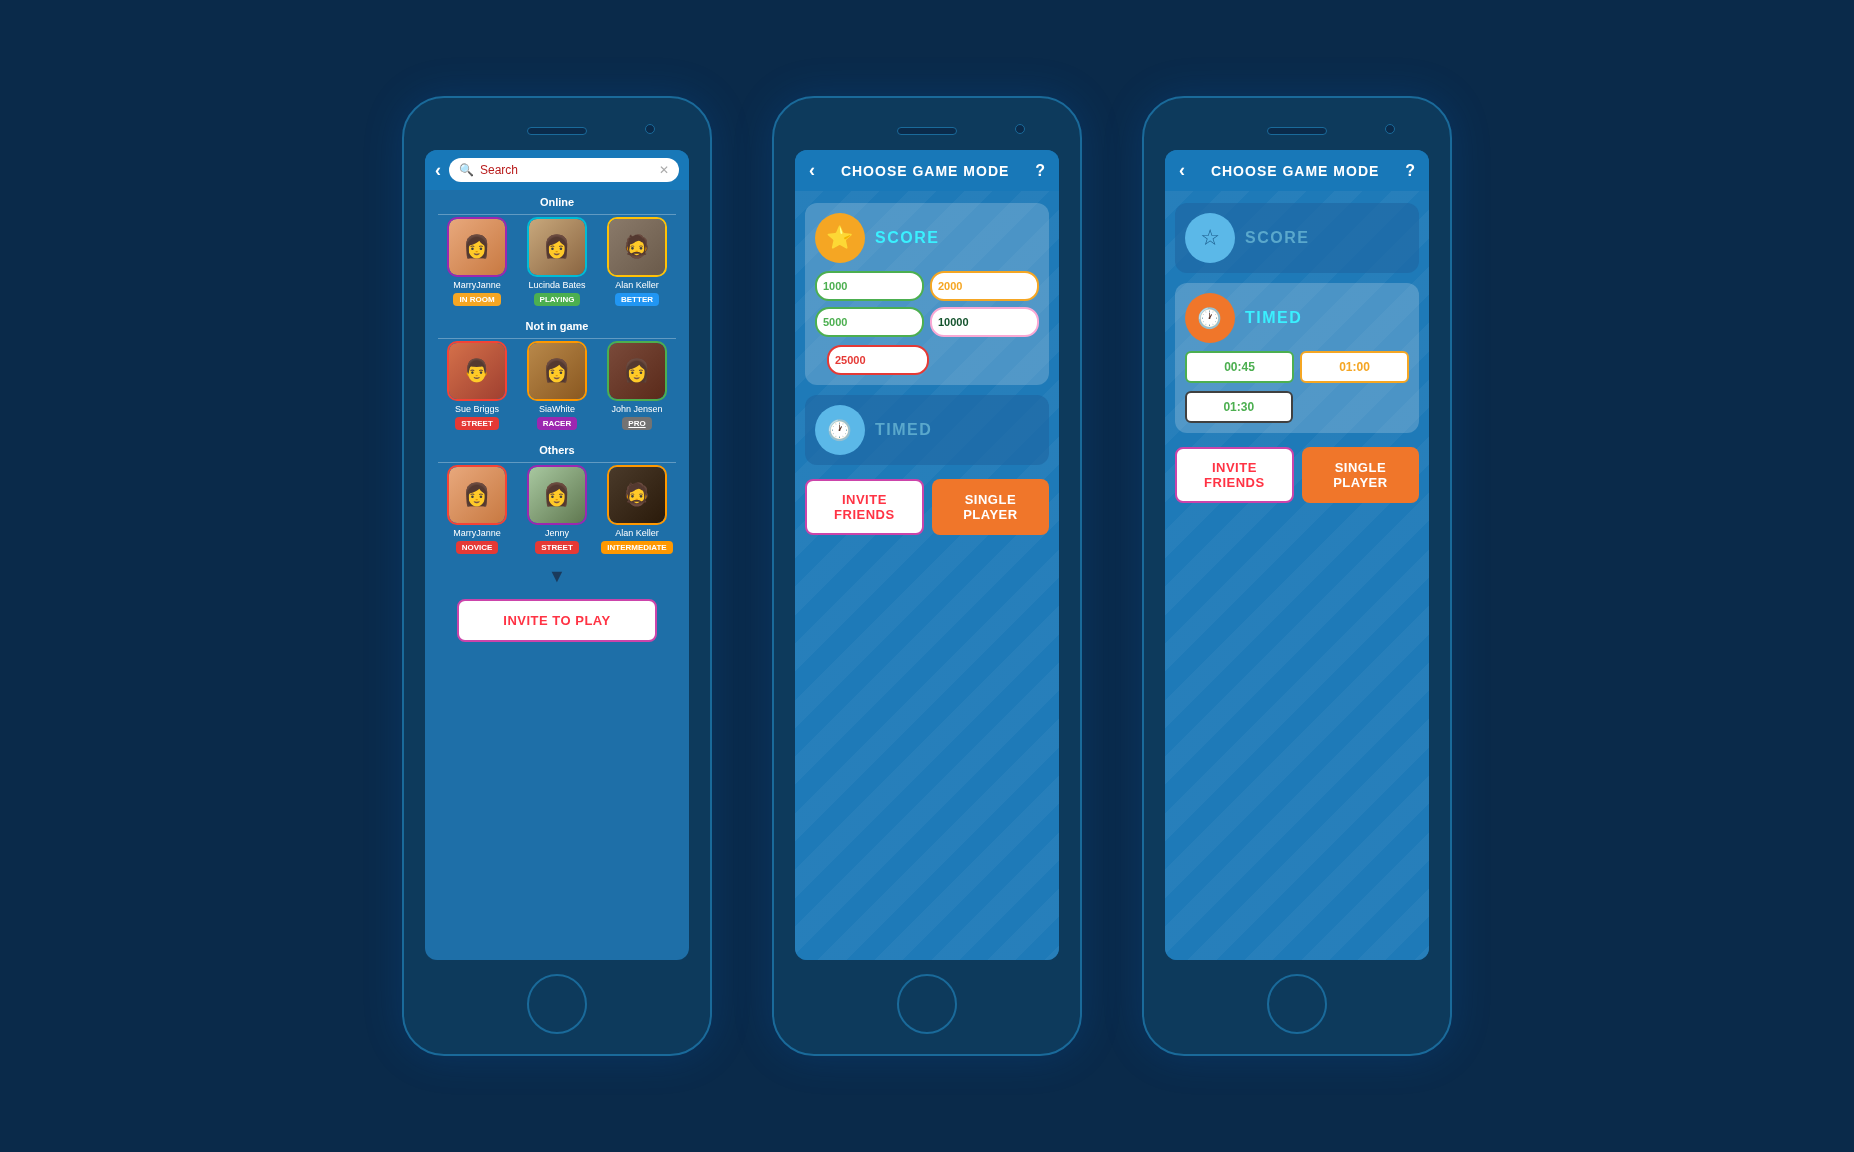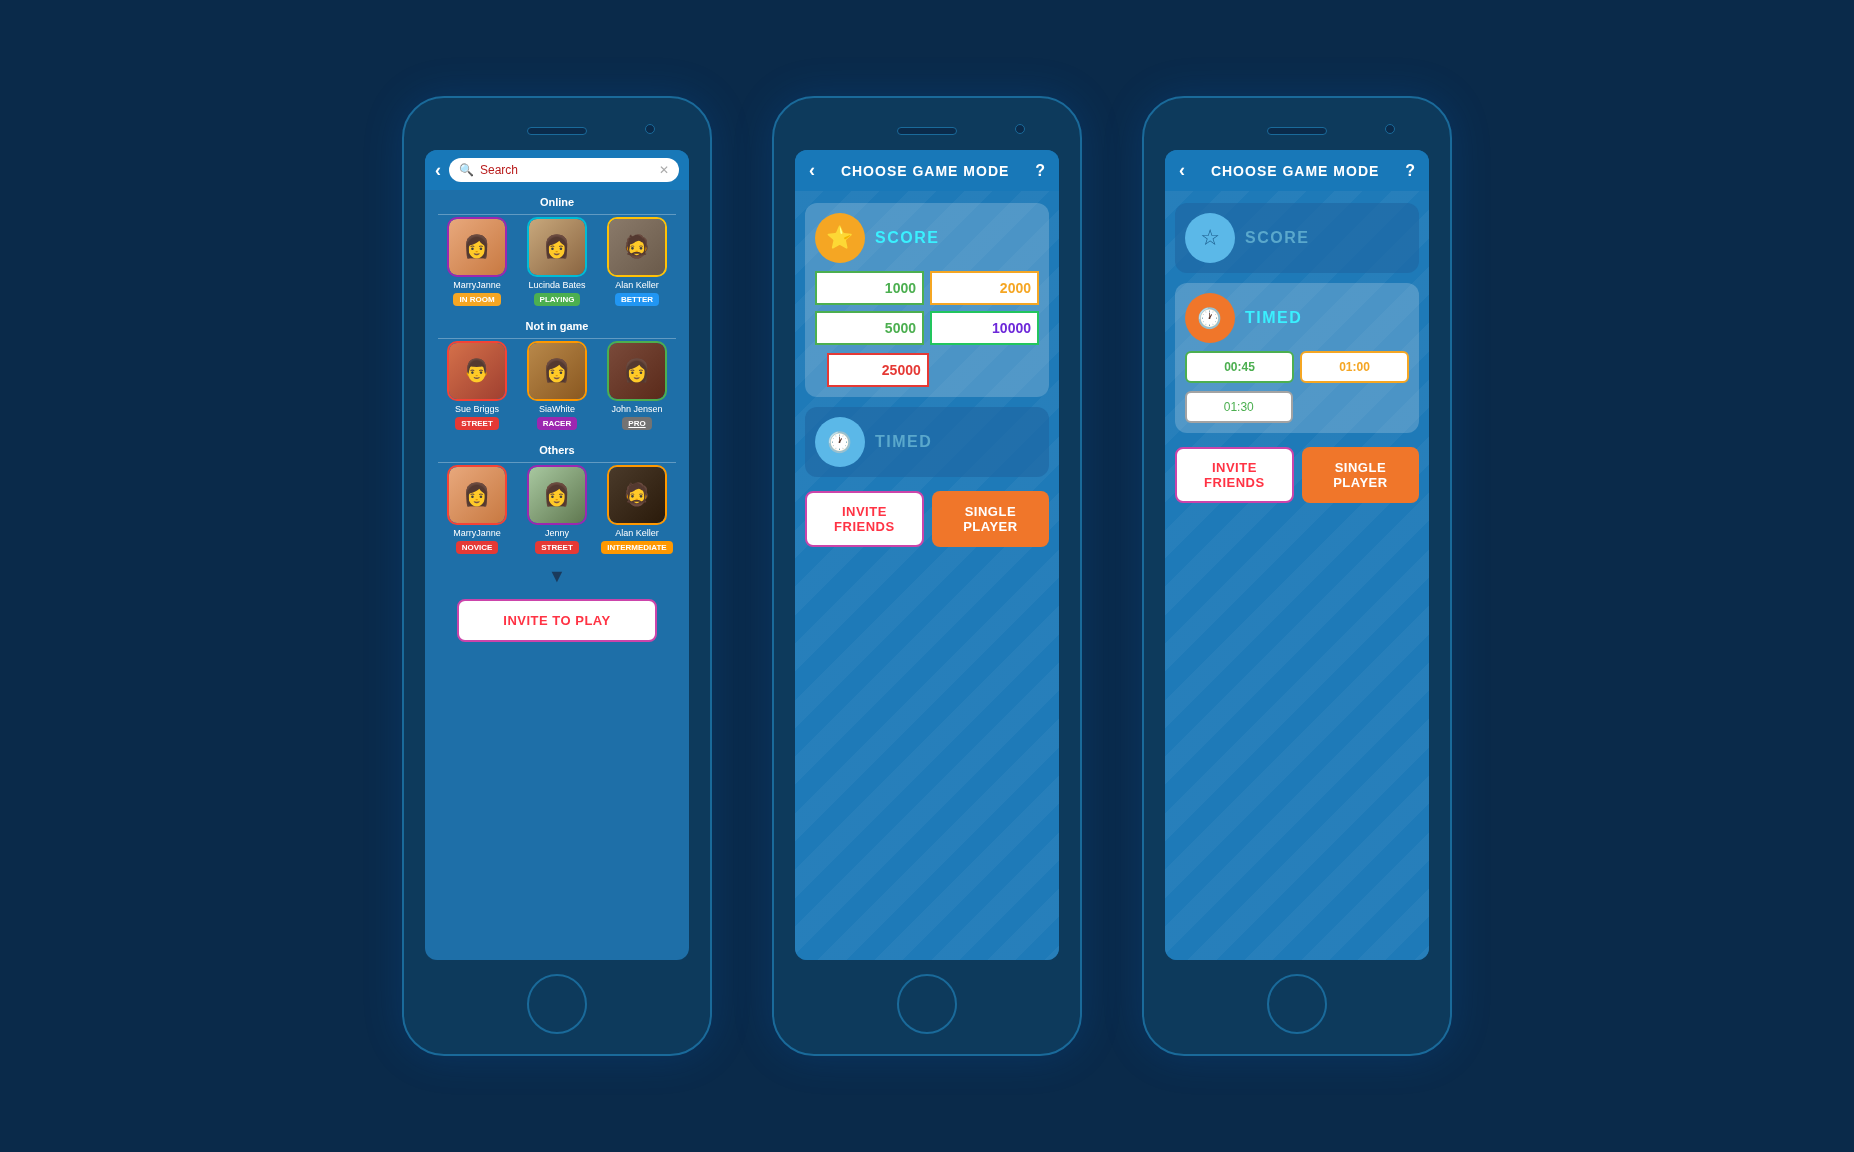--- a/index.html
+++ b/index.html
@@ -321,41 +321,41 @@
       letter-spacing: 1.5px;
     }
 
     .cgm-scores-grid {
       display: grid;
       grid-template-columns: 1fr 1fr;
       gap: 6px;
     }
 
     .cgm-score-btn {
-      border-radius: 0;
+      border-radius: 14px;
       padding: 7px 6px;
-      text-align: right;
-      font-size: 14px;
+      text-align: left;
+      font-size: 11px;
       font-weight: bold;
       cursor: pointer;
     }
 
     .score-green {
       border: 2px solid #4caf50;
       color: #4caf50;
       background: white;
     }
     .score-orange {
       border: 2px solid #f5a623;
       color: #f5a623;
       background: white;
     }
     .score-purple {
-      border: 2px solid #22c55e;
-      color: #6d28d9;
+      border: 2px solid #f9a8d4;
+      color: #14532d;
       background: white;
     }
     .score-red {
       border: 2px solid #e53935;
       color: #e53935;
       background: white;
     }
 
     .cgm-buttons {
       display: flex;
@@ -414,28 +414,28 @@
       color: #f5a623;
       background: white;
       border-radius: 6px;
       padding: 7px 6px;
       text-align: center;
       font-size: 12px;
       font-weight: bold;
       cursor: pointer;
     }
     .time-single {
-      border: 2px solid #a3a3a3;
+      border: 2px solid #404040;
       color: #4caf50;
       background: white;
       border-radius: 6px;
       padding: 7px 6px;
       text-align: center;
       font-size: 12px;
-      font-weight: normal;
+      font-weight: bold;
       cursor: pointer;
       width: 48%;
     }
 
     
     .av1 { background: linear-gradient(135deg, #e8a87c, #c87941); }
     .av2 { background: linear-gradient(135deg, #c8a87c, #8a6541); }
     .av3 { background: linear-gradient(135deg, #8a7a6a, #6a5a4a); }
     .av4 { background: linear-gradient(135deg, #d4704a, #a04030); }
     .av5 { background: linear-gradient(135deg, #b8884a, #8a5820); }

